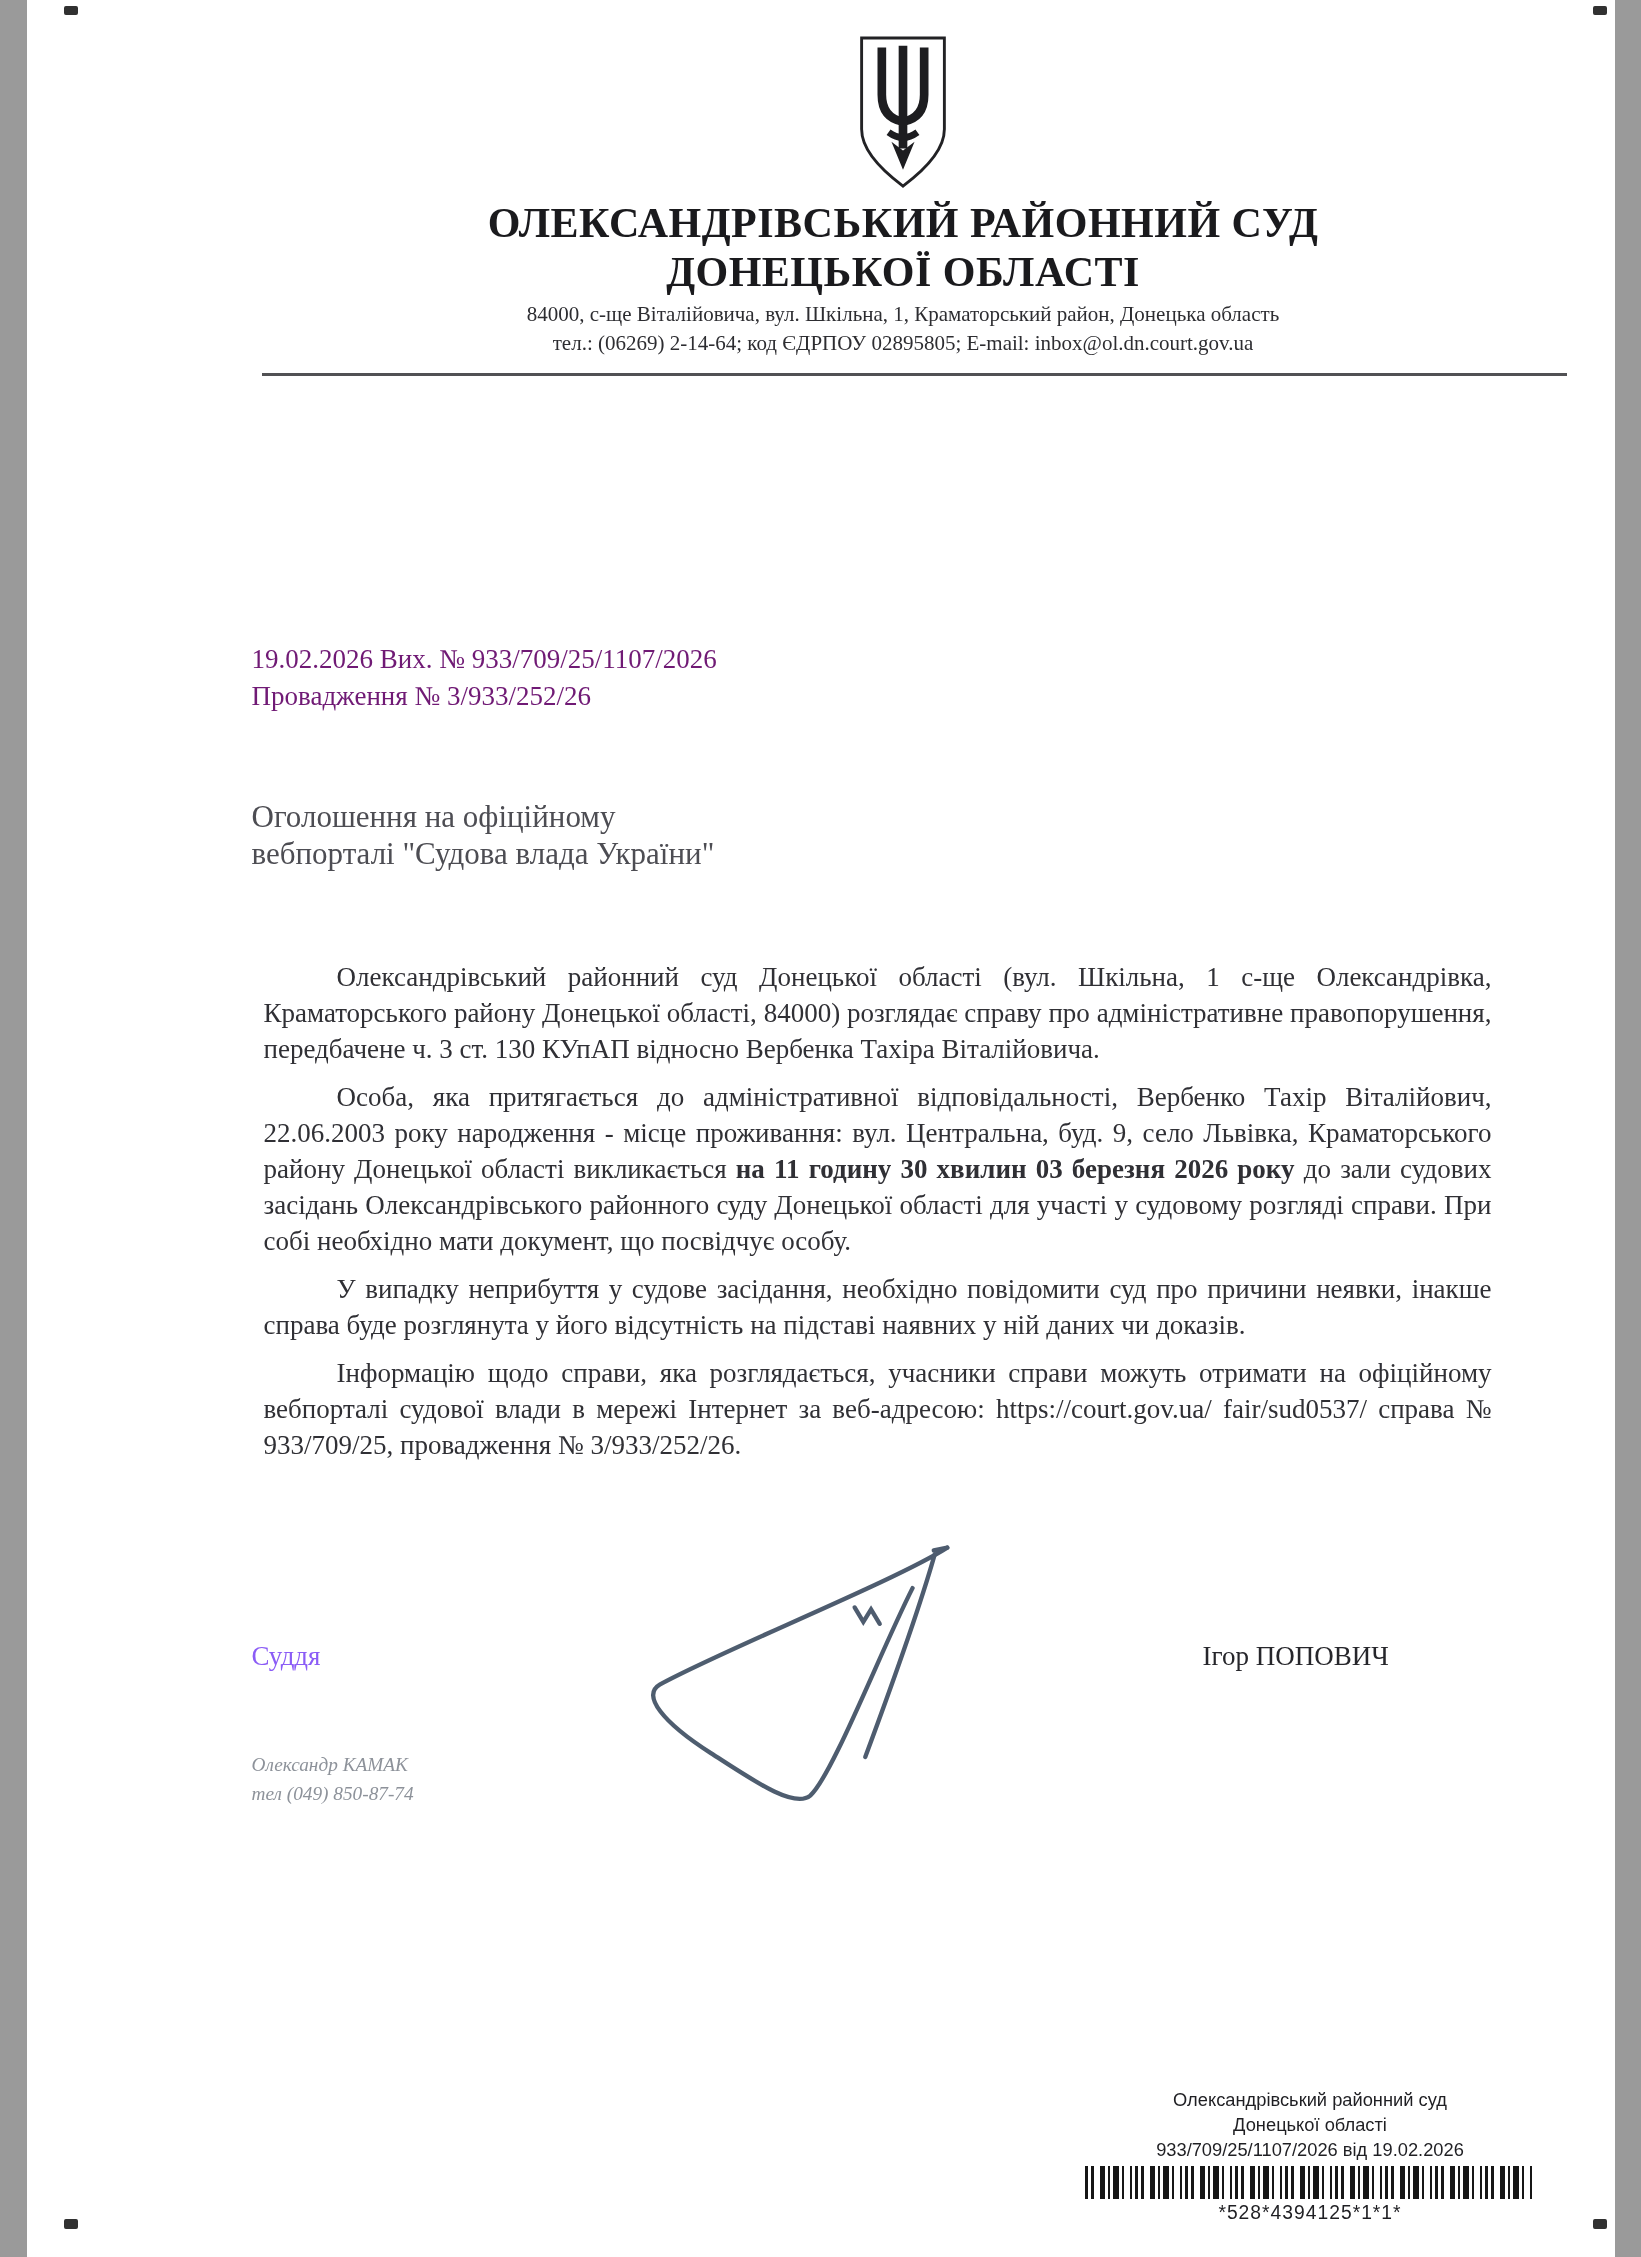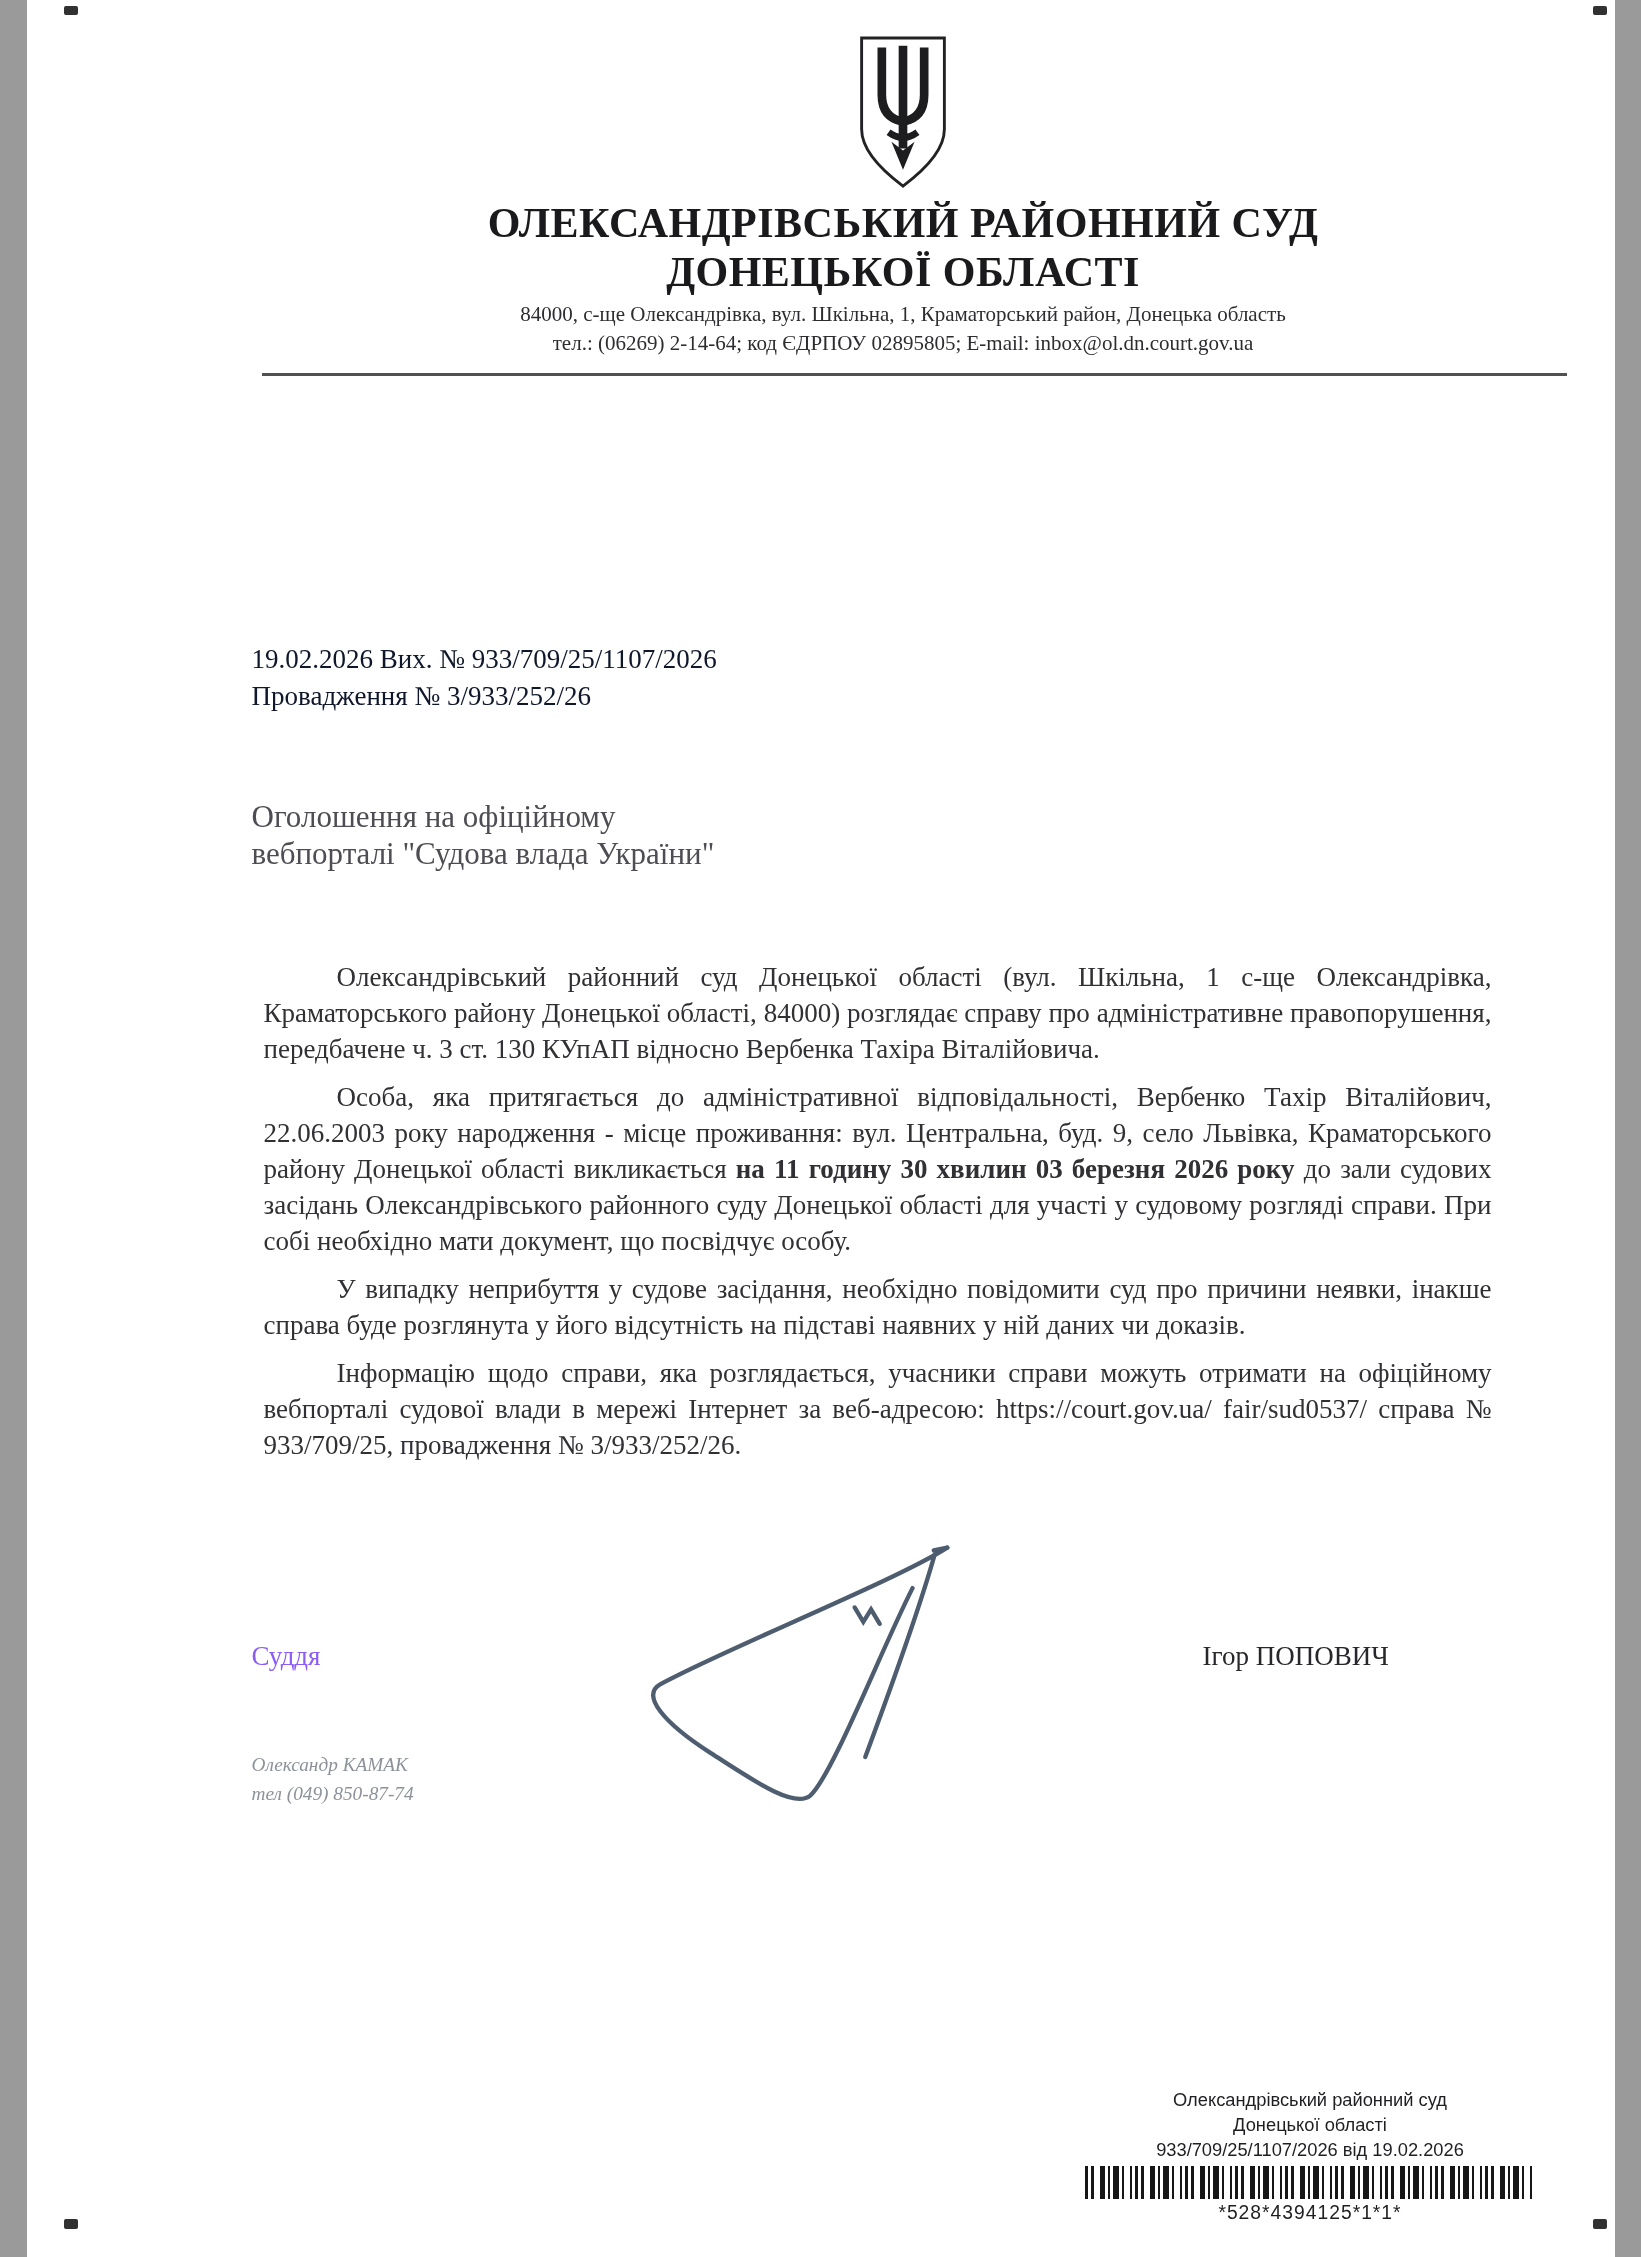--- a/index.html
+++ b/index.html
@@ -20,21 +20,21 @@
   .court-name{margin-top:3.9px;font-weight:bold;font-size:42px;line-height:49px;color:#1a1a1d;letter-spacing:0.5px;}
   .court-address{margin-top:2.9px;font-size:21px;line-height:29px;color:#2d2d31;}
 
   .rule{left:235px;top:373px;width:1305px;height:2.9px;background:#515154;}
 
   .doc-title{left:227px;top:385px;width:1305px;text-align:center;font-size:27px;color:#242428;}
 
   .addressee{left:985px;top:490px;width:527px;font-size:27px;line-height:37px;color:#2a2a2e;}
   .addressee .j{text-align:justify;text-align-last:justify;}
 
-  .ref-block{left:225px;top:641px;font-size:27px;line-height:37px;color:#0f172a;}
+  .ref-block{left:225px;top:641px;font-size:27px;line-height:37px;color:#701a75;}
 
   .announce-block{left:225px;top:798px;font-size:31px;line-height:37px;color:#4d4d53;}
 
   .body-text{left:225px;top:947px;width:1252px;font-size:27px;line-height:36px;text-align:justify;color:#303035;}
   .body-text p{margin:12px;text-indent:73px;}
   .b{font-weight:bold;}
 
   .judge-label{left:225px;top:1641px;font-size:27px;color:#8b5cf6;}
   .judge-name{left:1176px;top:1641px;font-size:27px;color:#26262b;}
 
@@ -77,21 +77,21 @@
           <path d="M31 13 V62 Q31 86 53 90"></path>
           <path d="M75 13 V62 Q75 86 53 90"></path>
           <path d="M53 11 V118"></path>
         </g>
         <path d="M38 101 Q53 112 68 101" fill="none" stroke="#1d1d20" stroke-width="7"></path>
         <path d="M53 140 L41 111 L53 120 L65 111 Z" fill="#1d1d20"></path>
       </svg>
     </span>
     <div class="court-name">ОЛЕКСАНДРІВСЬКИЙ РАЙОННИЙ СУД</div>
     <div class="court-name" style="margin-top:0;">ДОНЕЦЬКОЇ ОБЛАСТІ</div>
-    <div class="court-address">84000, с-ще Олександрівка, вул. Шкільна, 1, Краматорський район, Донецька область</div>
+    <div class="court-address">84000, с-ще Віталійовича, вул. Шкільна, 1, Краматорський район, Донецька область</div>
     <div class="court-address" style="margin-top:0;">тел.: (06269) 2-14-64; код ЄДРПОУ 02895805; E-mail: inbox@ol.dn.court.gov.ua</div>
   </div>
 
   <div class="abs rule"></div>
 
 
 
   <div class="abs ref-block">
     <div>19.02.2026 Вих. № 933/709/25/1107/2026</div>
     <div>Провадження № 3/933/252/26</div>

